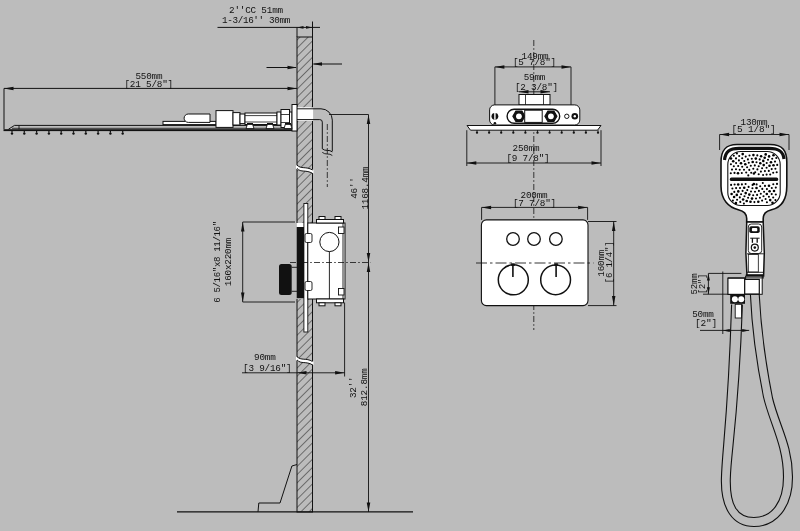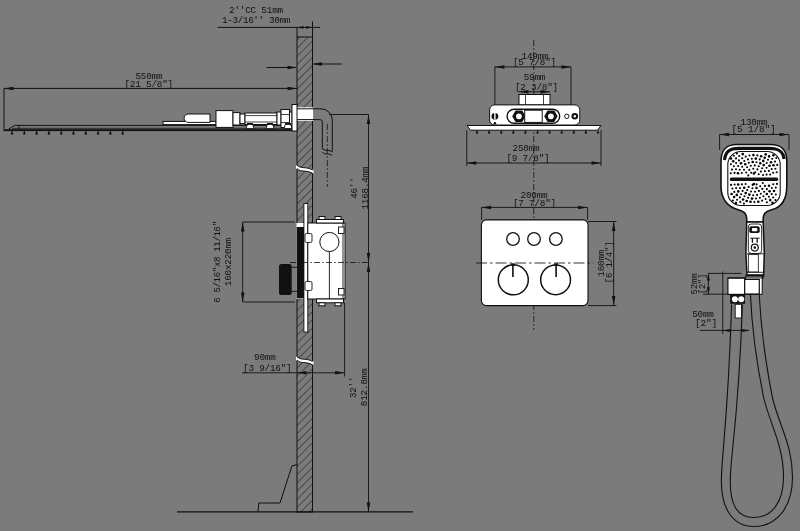--- a/index.html
+++ b/index.html
@@ -1,16 +1,16 @@
 <!DOCTYPE html>
 <html><head>
 <meta charset="utf-8">
 <style>
 html,body{margin:0;padding:0;background:#fff;}
-#page{width:800px;height:531px;position:relative;overflow:hidden;background:#3b82f6;filter:grayscale(1);}
+#page{width:800px;height:531px;position:relative;overflow:hidden;background:#f9a8d4;filter:grayscale(1);}
 </style>
 </head>
 <body>
 <div id="page">
 <svg width="800" height="531" viewBox="0 0 800 531">
 <defs>
 <pattern id="hatch" width="5.8" height="5.8" patternUnits="userSpaceOnUse" patternTransform="rotate(45)">
   <line x1="0" y1="0" x2="0" y2="5.8" stroke="#111" stroke-width="0.95"></line>
 </pattern>
 </defs>

